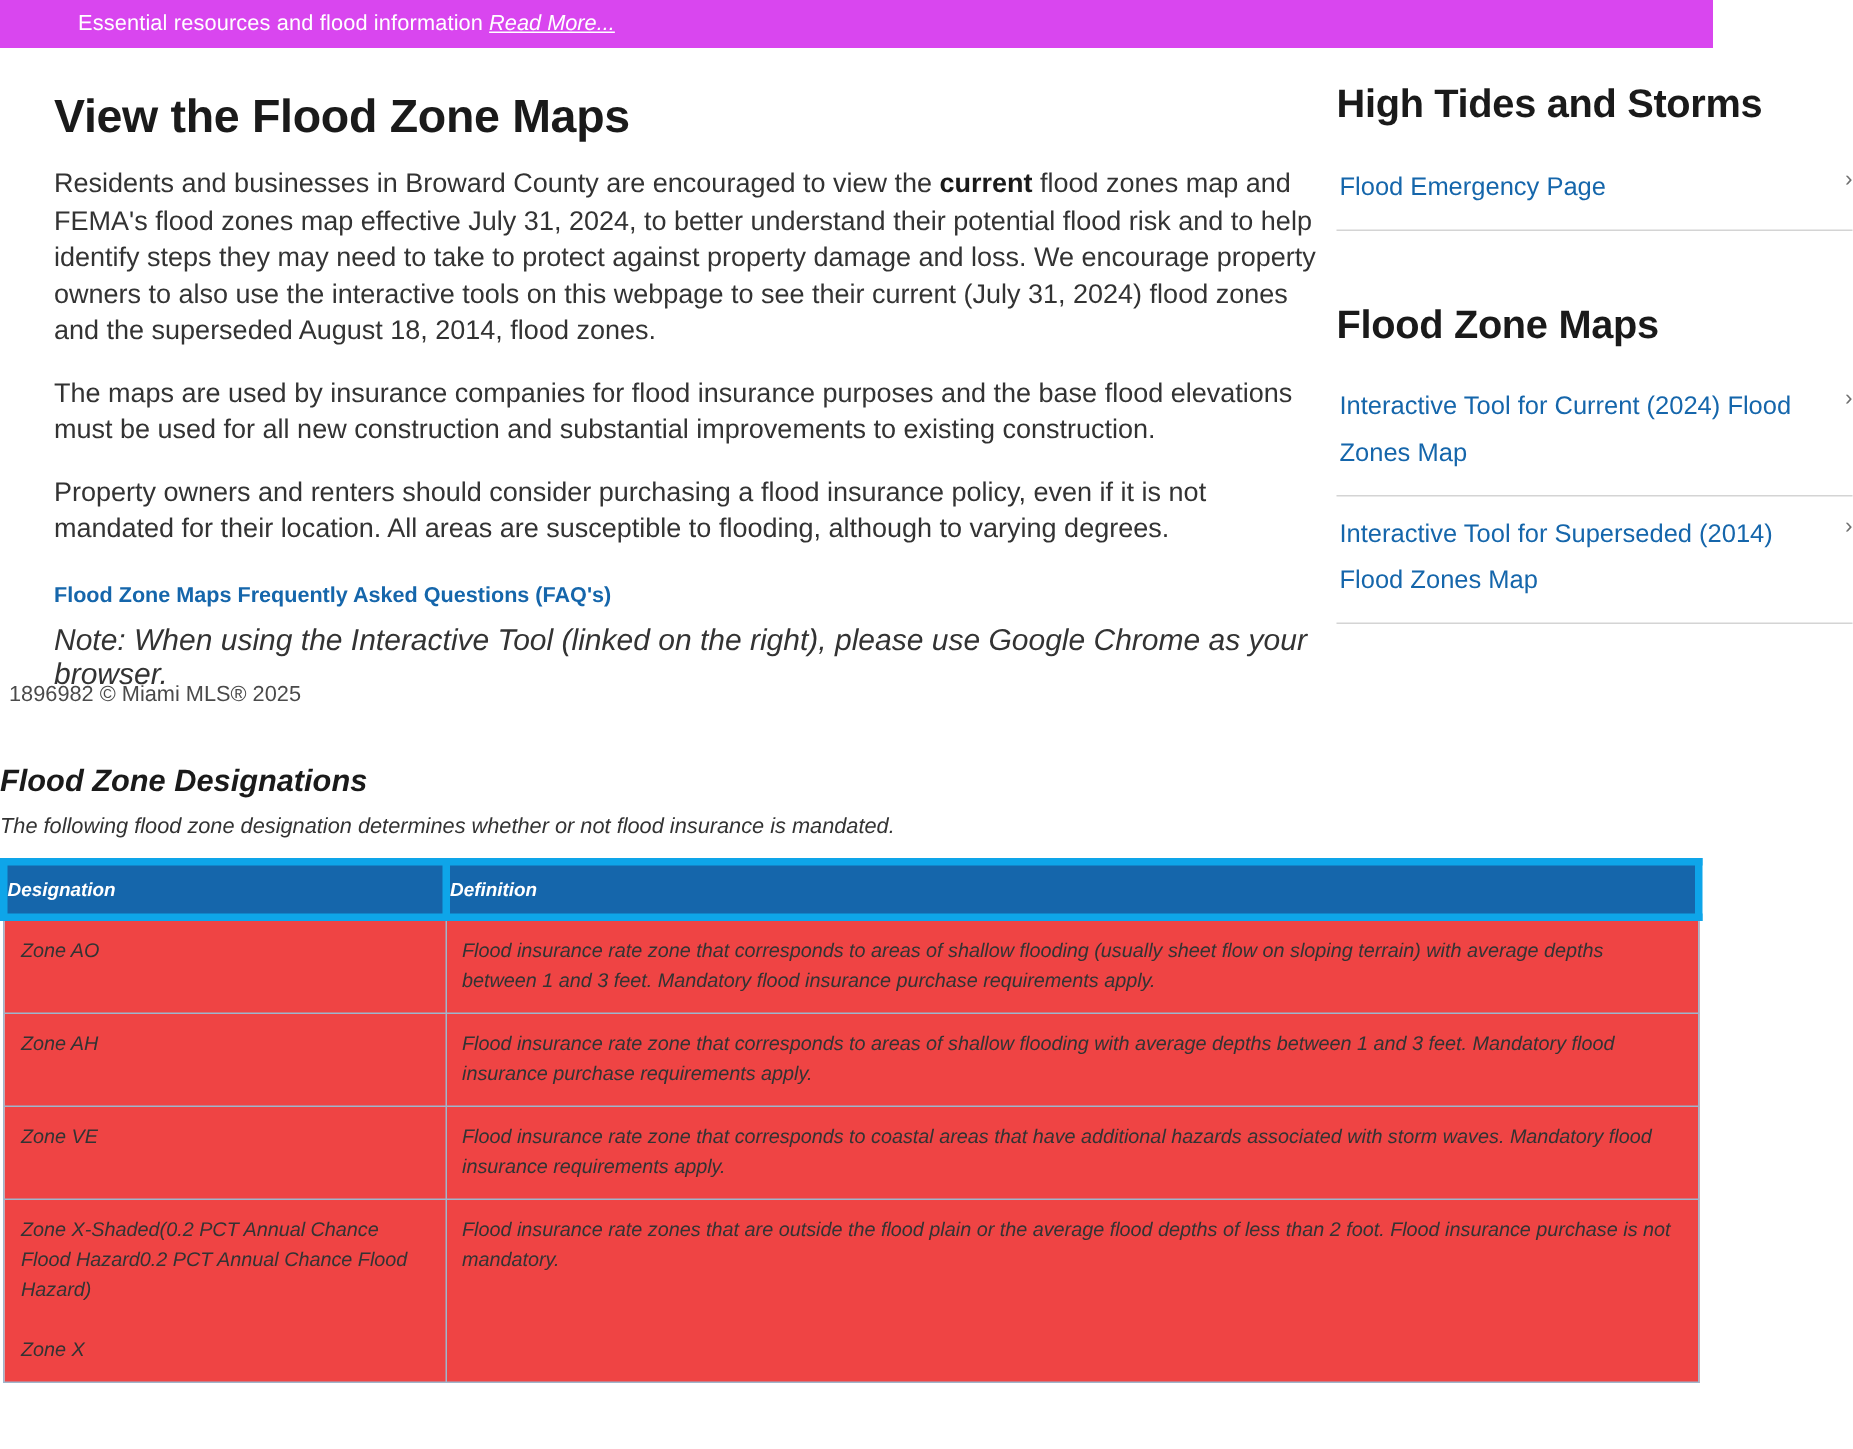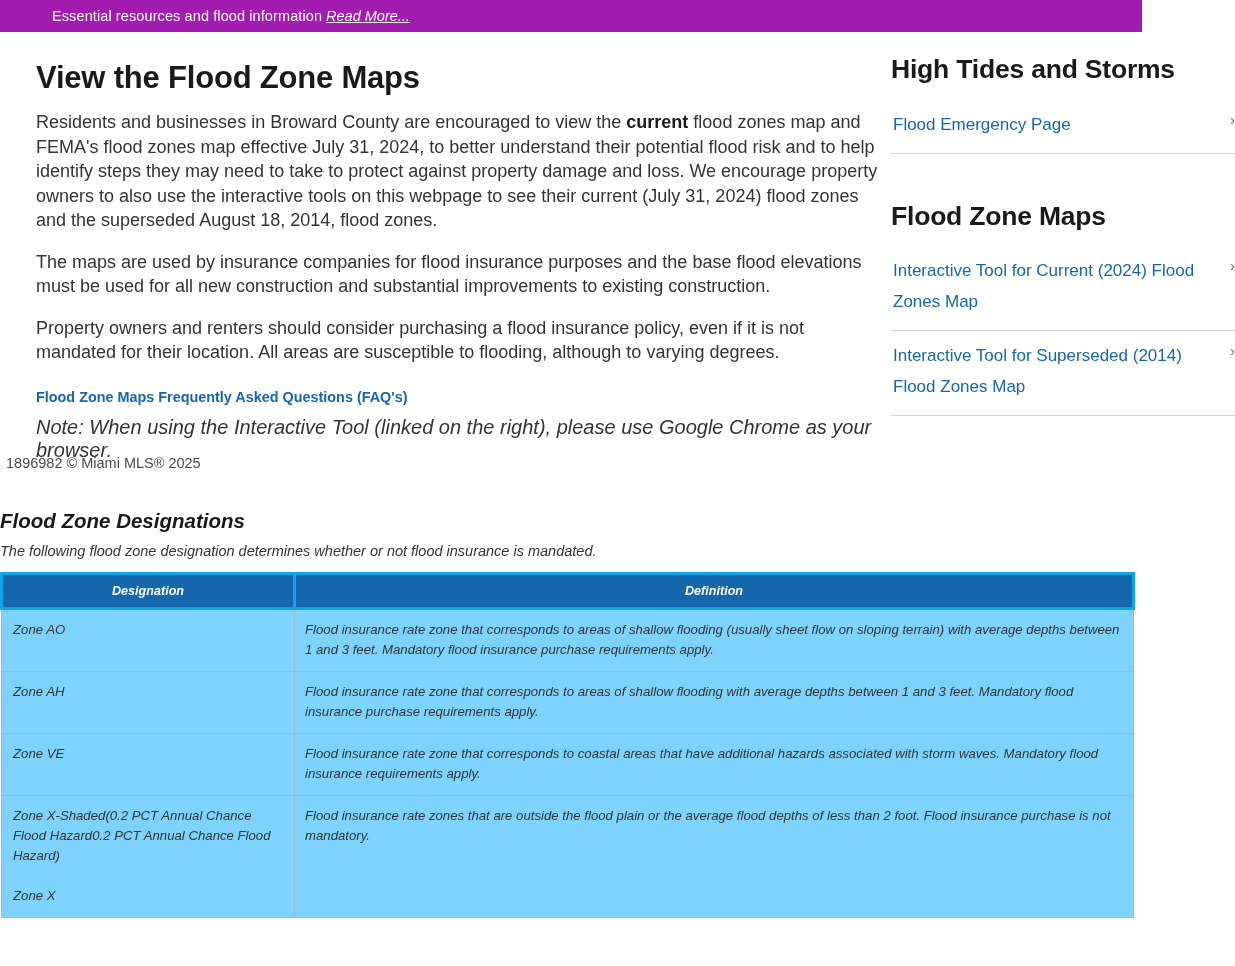--- a/index.html
+++ b/index.html
@@ -16,21 +16,21 @@
     position: relative;
   }
 
   
   .banner {
     position: absolute;
     left: 0;
     top: 0;
     width: 1142px;
     height: 32px;
-    background: #a21caf;
+    background: #d946ef;
     display: flex;
     align-items: center;
     text-align: right;
   }
   .banner-text {
     color: #ffffff;
     font-size: 14.5px;
     margin-left: 52px;
     letter-spacing: 0.1px;
   }
@@ -163,33 +163,33 @@
   table.zones {
     border-collapse: collapse;
     width: 1135px;
     table-layout: fixed;
   }
   table.zones thead th {
     background: #1566ab;
     color: #ffffff;
     font-size: 12.6px;
     font-weight: bold;
-    text-align: center;
+    text-align: left;
     padding: 9px 0;
-    border: 3px solid #0ea5e9;
+    border: 5px solid #0ea5e9;
   }
   table.zones th.col-desig { width: 290px; }
   table.zones td {
     border: 1px solid #9fb6cc;
     padding: 10px 10px 11px 10px;
     font-size: 13.2px;
     line-height: 20px;
     color: #333333;
     vertical-align: top;
-    background: #7dd3fc;
+    background: #ef4444;
   }
   table.zones td.desig { padding-left: 11px; }
   .desig-extra { display: block; margin-top: 20px; }
 </style>
 </head>
 <body>
 
 <div class="banner">
   <span class="banner-text">Essential resources and flood information</span>
   <a class="banner-link">Read More...</a>

